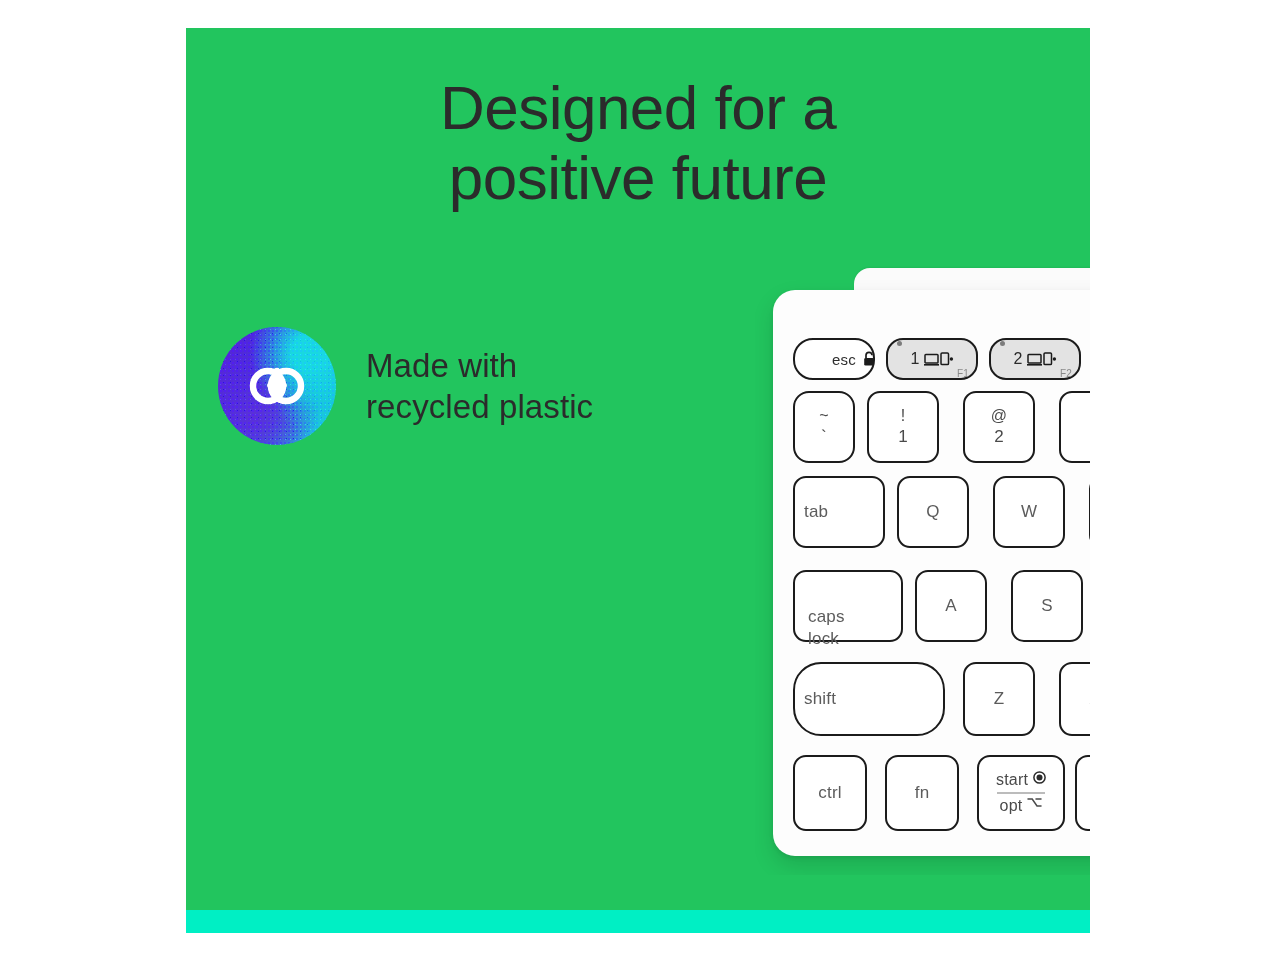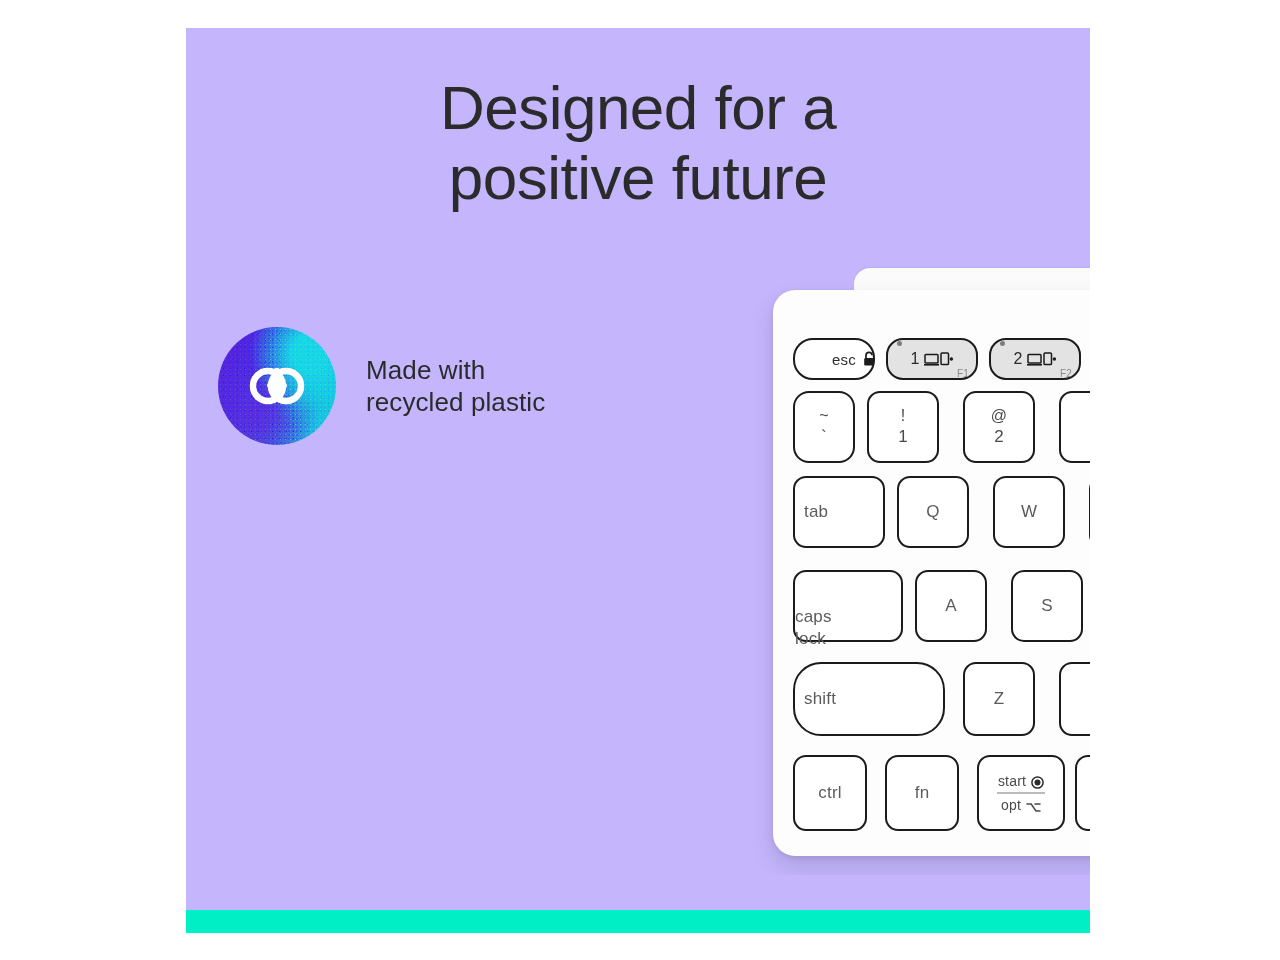--- a/index.html
+++ b/index.html
@@ -19,21 +19,21 @@
     background: #ffffff;
   }
 
   
   .panel {
     position: absolute;
     left: 186px;
     top: 28px;
     width: 904px;
     height: 905px;
-    background: #c4b5fd;
+    background: #22c55e;
     overflow: hidden;
   }
 
   
   .headline {
     position: absolute;
     left: 0;
     top: 45px;
     width: 904px;
     text-align: center;
@@ -66,21 +66,21 @@
     overflow: hidden;
   }
   .feature-icon svg {
     position: absolute;
     left: 50%;
     top: 50%;
     transform: translate(-50%, -50%);
   }
   .feature-label {
     margin-left: 30px;
-    font-size: 26px;
+    font-size: 33px;
     line-height: 1.25;
     color: #2b2b2b;
     white-space: pre-line;
     letter-spacing: 0.1px;
   }
 
   
   .tex-plastic {
     background:
       radial-gradient(circle at 78% 22%, #19d8e0 0%, #19d8e0 14%, rgba(25,216,224,0) 46%),
@@ -202,20 +202,21 @@
   .key-stack {
     display: flex;
     flex-direction: column;
     align-items: center;
     justify-content: center;
     line-height: 1.32;
   }
   .key-stack.left {
     align-items: flex-start;
     width: 100%;
+    padding-left: 13px;
     box-sizing: border-box;
     margin-top: 44px;
   }
   .key-sup { font-size: 16px; color: #4a4a4a; }
   .key-sub { font-size: 17px; color: #4a4a4a; }
 
   .fkey-inner {
     display: flex;
     align-items: center;
     gap: 4px;
@@ -246,24 +247,24 @@
   .dual {
     display: flex;
     flex-direction: column;
     align-items: center;
     width: 100%;
     padding: 0 8px;
     box-sizing: border-box;
   }
   .dual-line {
     display: flex;
-    align-items: flex-end;
+    align-items: flex-start;
     justify-content: center;
     gap: 5px;
-    font-size: 14px;
+    font-size: 16px;
     color: #4a4a4a;
     padding: 2px 0;
   }
   .dual-rule {
     width: 72%;
     height: 1.4px;
     background: #bcbcbc;
     margin: 1px 0;
   }
 </style>

